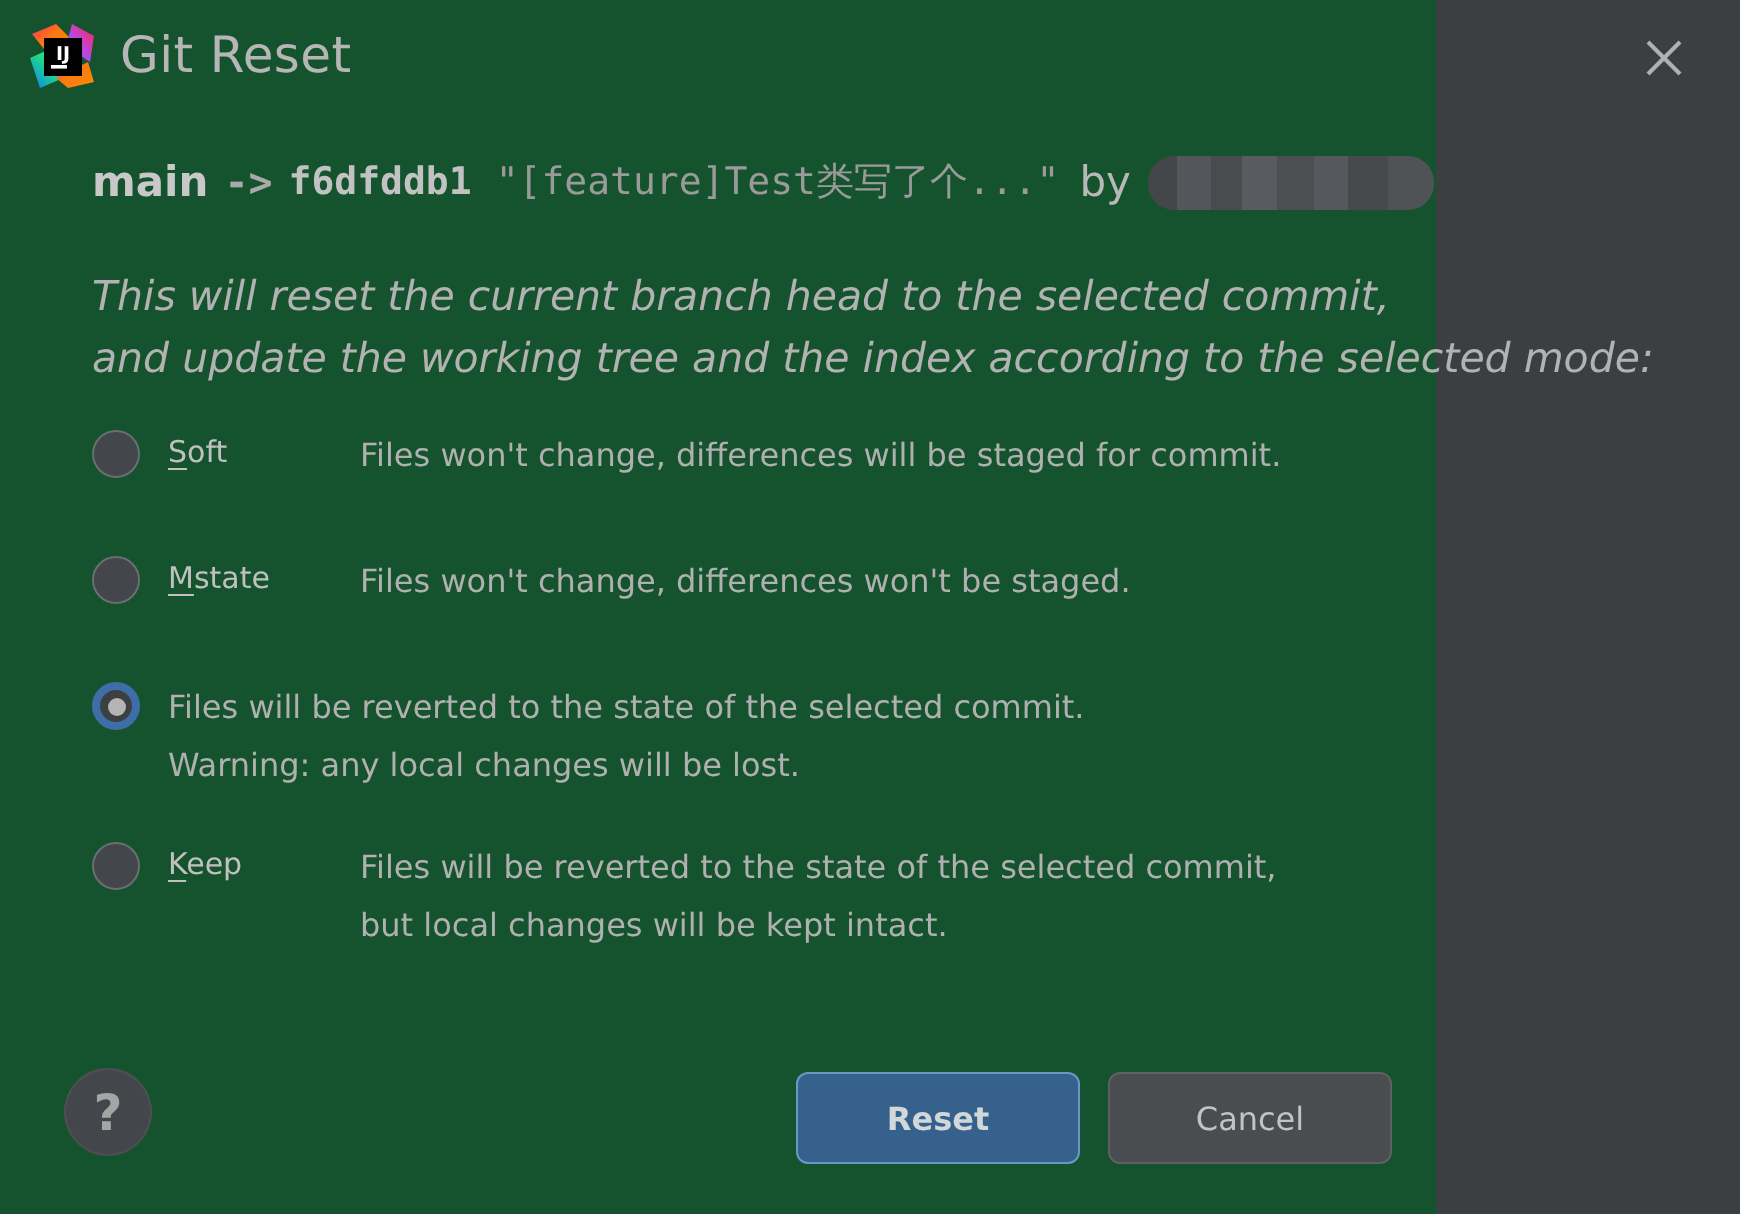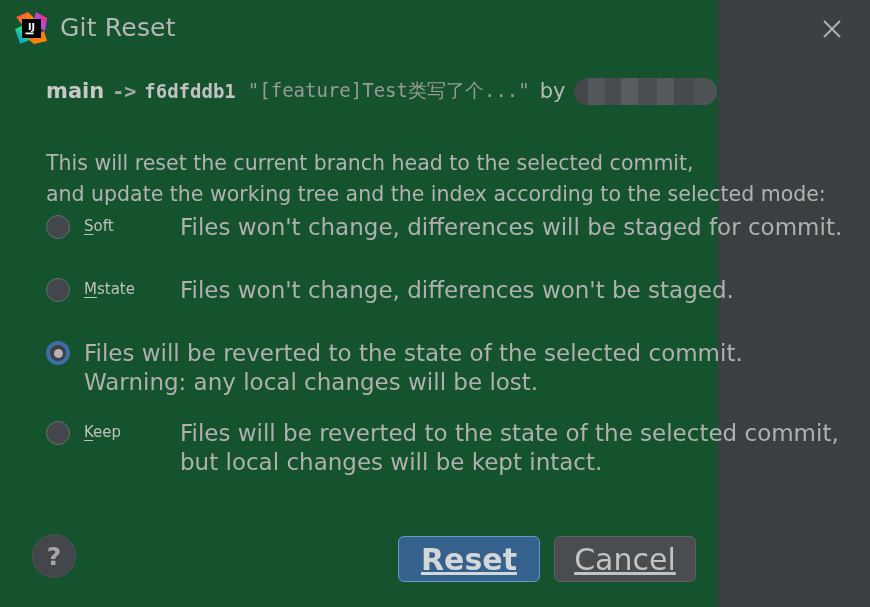--- a/index.html
+++ b/index.html
@@ -120,25 +120,26 @@
       linear-gradient(0deg, rgba(255,255,255,0.035) 0 50%, rgba(0,0,0,0.05) 50% 100%);
     background-blend-mode: normal;
     display: inline-block;
     vertical-align: middle;
   }
 
   
   .description {
     position: absolute;
     left: 46px;
-    top: 148px;
+    top: 133px;
     font-size: 20.5px;
     color: #b2b2b2;
     line-height: 31px;
     white-space: nowrap;
+    font-style: italic;
   }
 
   
   .options {
     position: absolute;
     left: 46px;
     top: 212px;
     width: 810px;
   }
   .option-row {
@@ -189,21 +190,21 @@
     padding-top: 0px;
     line-height: 28px;
     white-space: nowrap;
   }
   .option-label .mn {
     text-decoration: underline;
     text-underline-offset: 3px;
   }
   .option-desc {
     flex: 1 1 auto;
-    font-size: 23px;
+    font-size: 16px;
     color: #b0b0b0;
     line-height: 29px;
     padding-top: 1px;
     white-space: nowrap;
   }
 
   
   .help-btn {
     position: absolute;
     left: 32px;
@@ -228,25 +229,24 @@
     display: flex;
     gap: 14px;
   }
   .btn {
     height: 46px;
     min-width: 142px;
     border-radius: 6px;
     display: flex;
     align-items: center;
     justify-content: center;
-    font-size: 30px;
+    font-size: 16px;
     cursor: pointer;
     box-sizing: border-box;
     padding: 0 18px;
-    text-decoration: underline;
   }
   .btn-default {
     background: #37618d;
     border: 1px solid #6a98c4;
     color: #d2d7da;
     font-weight: bold;
   }
   .btn-plain {
     background: #4a4d50;
     border: 1px solid #5e6163;

